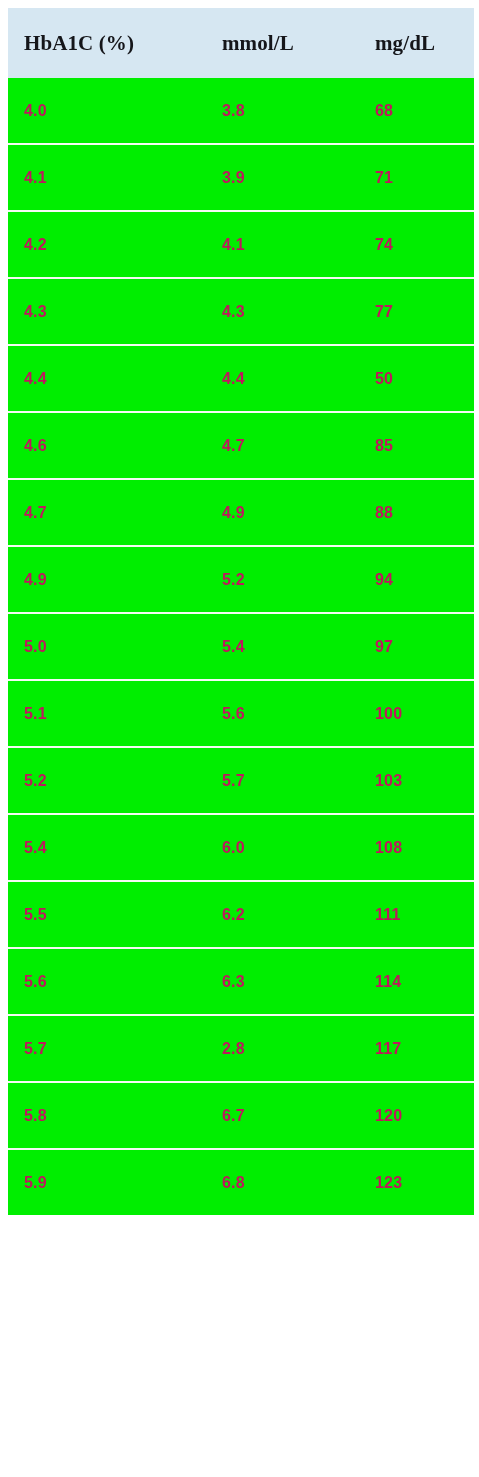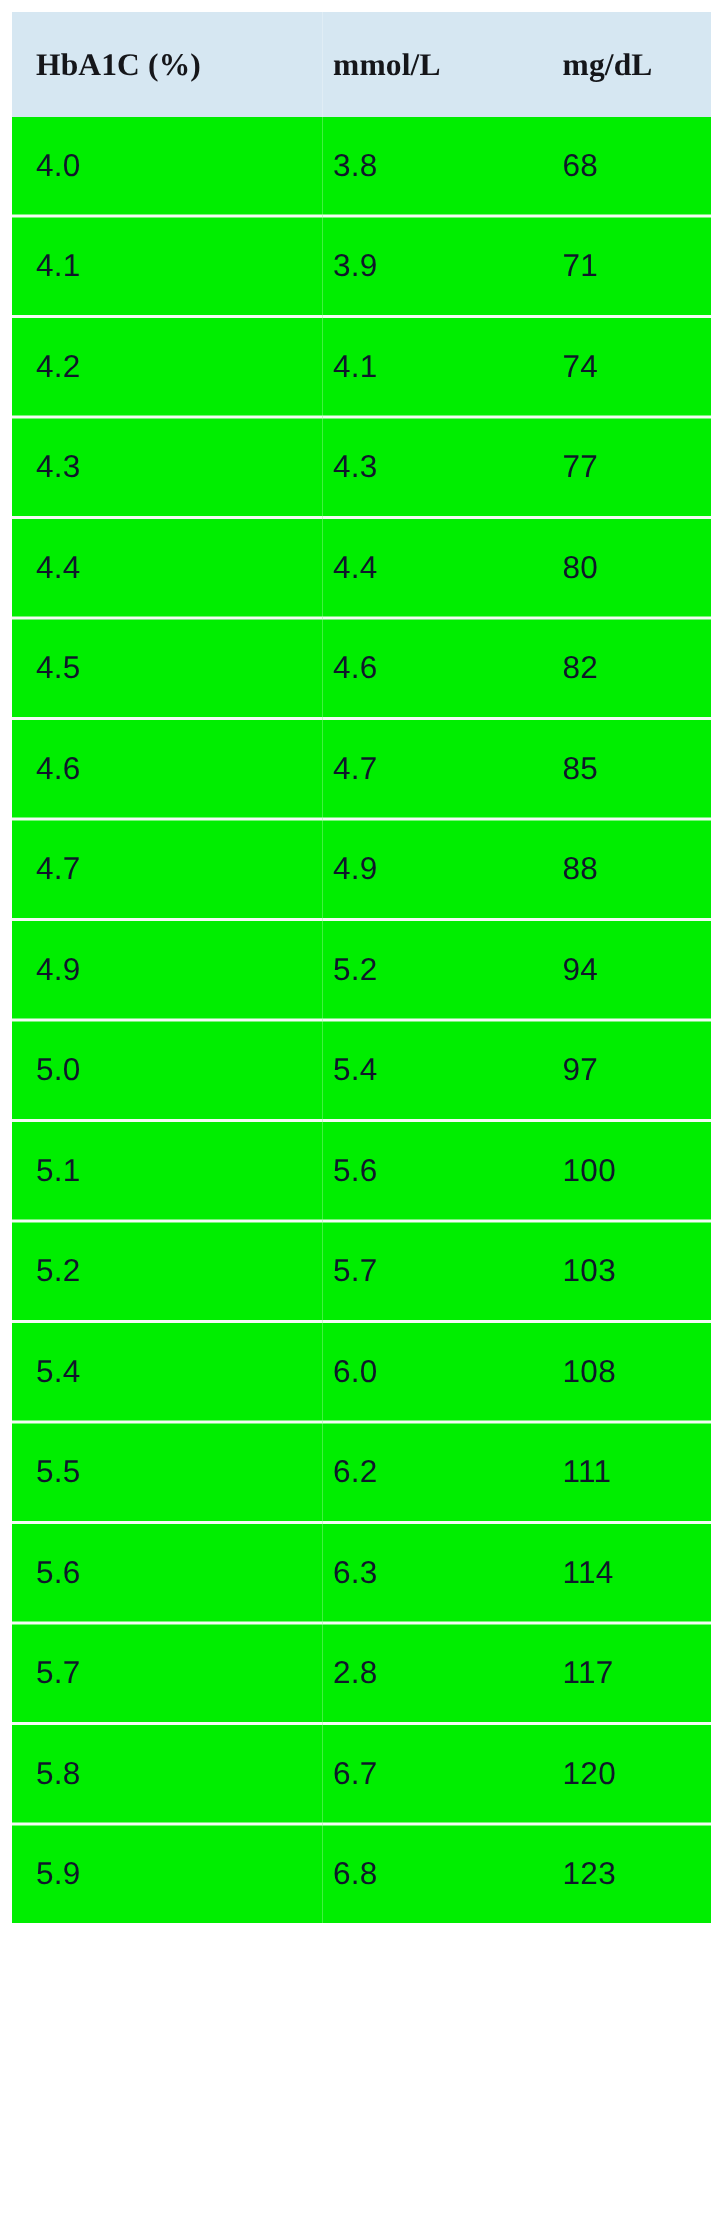--- a/index.html
+++ b/index.html
@@ -50,23 +50,23 @@
 
   tbody tr.data-row {
     background: #00ee00;
   }
 
   tbody td {
     height: 65px;
     padding: 0 0 0 16px;
     text-align: left;
     vertical-align: middle;
-    font-size: 21px;
-    font-weight: 400;
-    color: #0f172a;
+    font-size: 16px;
+    font-weight: 700;
+    color: #be185d;
     border-top: 2px solid #f3fbf4;
     letter-spacing: 0.2px;
   }
   tbody tr:first-child td { border-top: 0; }
 
   tbody td.cell-mmol { padding-left: 7px; }
   tbody td.cell-mgdl { padding-left: 13px; }
 </style>
 </head>
 <body>
@@ -101,26 +101,21 @@
         <td class="cell-mgdl">74</td>
       </tr>
       <tr class="data-row">
         <td class="cell-a1c">4.3</td>
         <td class="cell-mmol">4.3</td>
         <td class="cell-mgdl">77</td>
       </tr>
       <tr class="data-row">
         <td class="cell-a1c">4.4</td>
         <td class="cell-mmol">4.4</td>
-        <td class="cell-mgdl">80</td>
-      </tr>
-      <tr class="data-row">
-        <td class="cell-a1c">4.5</td>
-        <td class="cell-mmol">4.6</td>
-        <td class="cell-mgdl">82</td>
+        <td class="cell-mgdl">50</td>
       </tr>
       <tr class="data-row">
         <td class="cell-a1c">4.6</td>
         <td class="cell-mmol">4.7</td>
         <td class="cell-mgdl">85</td>
       </tr>
       <tr class="data-row">
         <td class="cell-a1c">4.7</td>
         <td class="cell-mmol">4.9</td>
         <td class="cell-mgdl">88</td>

